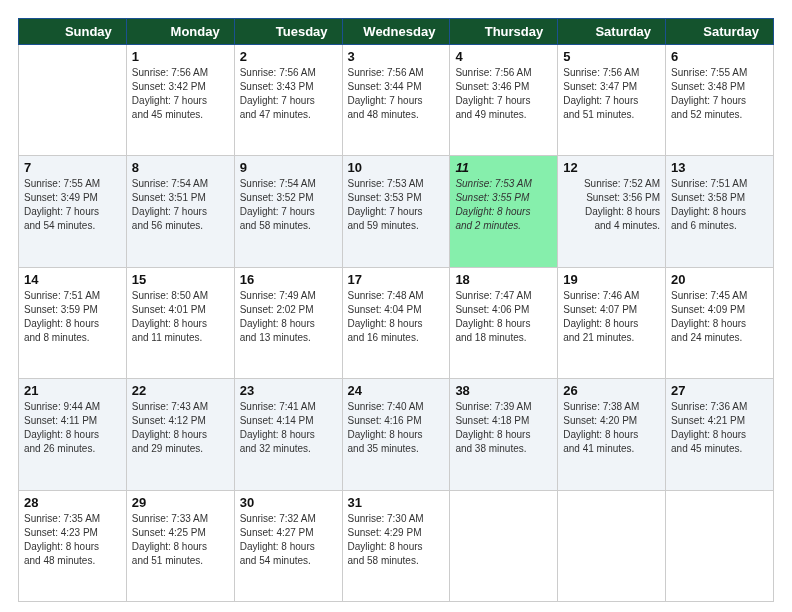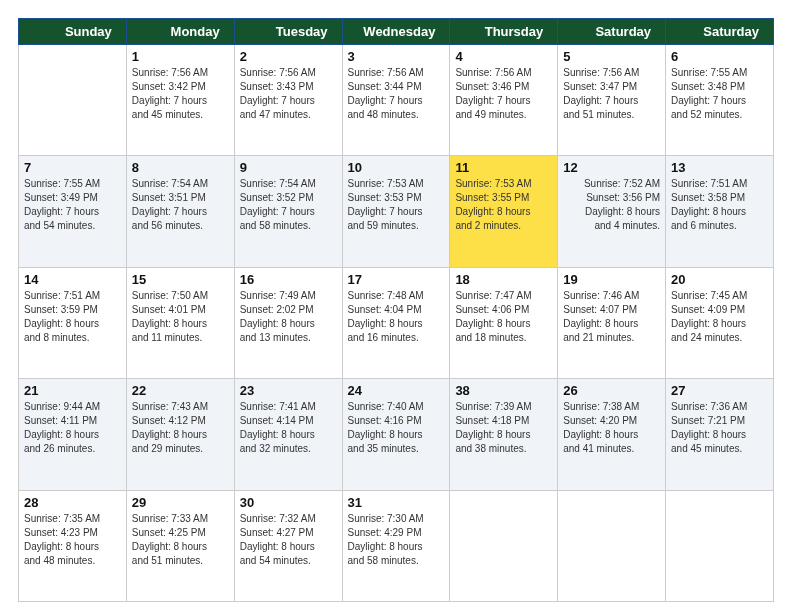--- a/index.html
+++ b/index.html
@@ -173,21 +173,21 @@
 Daylight: 7 hours
 and 58 minutes.</div>
           </td>
           <td style="background: rgb(240, 244, 248);">
             <span class="day-num">10</span>
             <div class="day-info" style="white-space: pre-line;">Sunrise: 7:53 AM
 Sunset: 3:53 PM
 Daylight: 7 hours
 and 59 minutes.</div>
           </td>
-          <td style="background: #fde047;">
+          <td style="background: #86efac; font-style: italic;">
             <span class="day-num">11</span>
             <div class="day-info" style="white-space: pre-line;">Sunrise: 7:53 AM
 Sunset: 3:55 PM
 Daylight: 8 hours
 and 2 minutes.</div>
           </td>
           <td style="background: rgb(240, 244, 248);">
             <span class="day-num">12</span>
             <div class="day-info" style="white-space: pre-line; text-align: right;">Sunrise: 7:52 AM
 Sunset: 3:56 PM
@@ -205,21 +205,21 @@
         <tr>
           <td>
             <span class="day-num">14</span>
             <div class="day-info" style="white-space: pre-line;">Sunrise: 7:51 AM
 Sunset: 3:59 PM
 Daylight: 8 hours
 and 8 minutes.</div>
           </td>
           <td>
             <span class="day-num">15</span>
-            <div class="day-info" style="white-space: pre-line;">Sunrise: 7:50 AM
+            <div class="day-info" style="white-space: pre-line;">Sunrise: 8:50 AM
 Sunset: 4:01 PM
 Daylight: 8 hours
 and 11 minutes.</div>
           </td>
           <td>
             <span class="day-num">16</span>
             <div class="day-info" style="white-space: pre-line;">Sunrise: 7:49 AM
 Sunset: 2:02 PM
 Daylight: 8 hours
 and 13 minutes.</div>
@@ -292,21 +292,21 @@
           <td style="background: rgb(240, 244, 248); margin-top: 26px;">
             <span class="day-num">26</span>
             <div class="day-info" style="white-space: pre-line;">Sunrise: 7:38 AM
 Sunset: 4:20 PM
 Daylight: 8 hours
 and 41 minutes.</div>
           </td>
           <td style="background: rgb(240, 244, 248);">
             <span class="day-num">27</span>
             <div class="day-info" style="white-space: pre-line;">Sunrise: 7:36 AM
-Sunset: 7:21 PM
+Sunset: 4:21 PM
 Daylight: 8 hours
 and 45 minutes.</div>
           </td>
         </tr>
         <tr>
           <td>
             <span class="day-num">28</span>
             <div class="day-info" style="white-space: pre-line;">Sunrise: 7:35 AM
 Sunset: 4:23 PM
 Daylight: 8 hours

